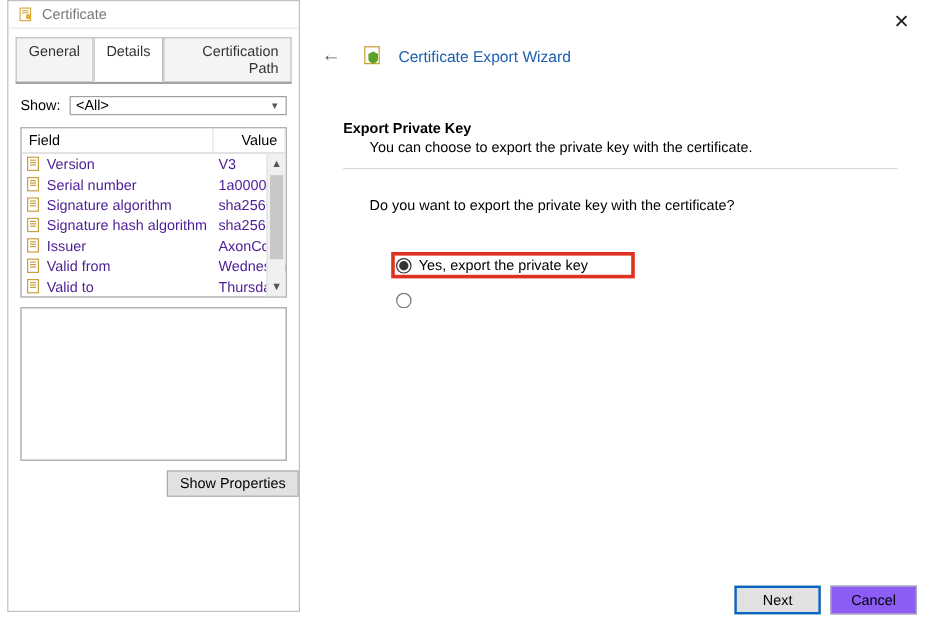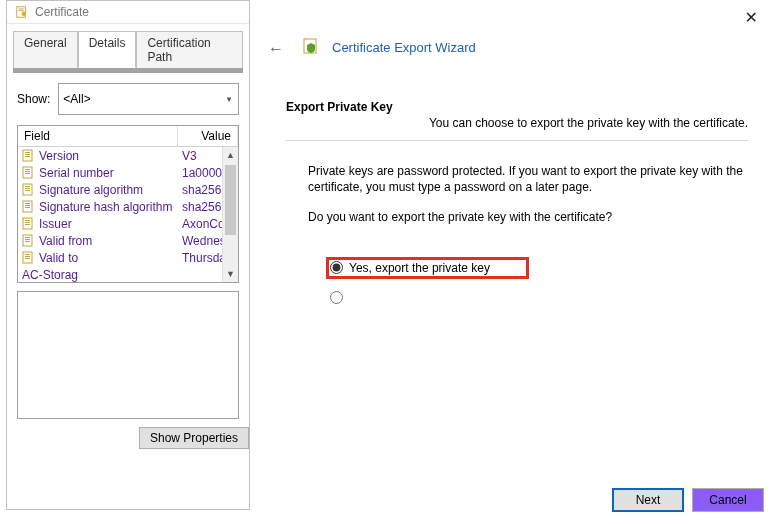--- a/index.html
+++ b/index.html
@@ -32,21 +32,22 @@
     color: #777;
     border-bottom: 1px solid #e8e8e8;
   }
   .cert-icon {
     width: 14px; height: 14px;
     display: inline-block;
   }
   .tabs {
     display: flex;
     margin: 6px 6px 0 6px;
-    border-bottom: 6px solid #a3a3a3;
+    border-bottom: 3px solid #a3a3a3;
+    text-align: right;
   }
   .tab {
     padding: 4px 10px;
     border: 1px solid #c0c0c0;
     border-bottom: none;
     background: #f4f4f4;
     position: relative;
     top: 1px;
     color: #333;
   }
@@ -56,21 +57,21 @@
   }
   .show-row {
     display: flex;
     align-items: center;
     gap: 8px;
     padding: 10px 10px;
   }
   .dropdown {
     flex: 1;
     border: 1px solid #a0a0a0;
-    height: 32px;
+    height: 16px;
     display: flex;
     align-items: center;
     padding: 0 4px;
     background: #fff;
     position: relative;
   }
   .dropdown-arrow {
     position: absolute;
     right: 2px;
     top: 2px;
@@ -78,21 +79,21 @@
     width: 14px;
     display: flex;
     align-items: center;
     justify-content: center;
     color: #555;
     font-size: 9px;
   }
   .listview {
     margin: 0 10px;
     border: 1px solid #a0a0a0;
-    height: 158px;
+    height: 142px;
     overflow: hidden;
     position: relative;
   }
   .lv-header {
     display: flex;
     background: #fff;
     border-bottom: 1px solid #d0d0d0;
     font-weight: 400;
   }
   .lv-col {
@@ -193,21 +194,20 @@
     position:absolute;
     top: 100px; left: 34px; right: 30px;
   }
   .section-title {
     font-weight: 600;
     margin-bottom: 2px;
   }
   .section-sub {
     margin-left: 22px;
     margin-bottom: 10px;
-    text-align: right;
   }
   .hr {
     border-top: 1px solid #d8d8d8;
     margin: 6px 0 22px 0;
   }
   .body-text {
     margin-left: 22px;
     margin-bottom: 14px;
     line-height: 1.35;
   }
@@ -402,21 +402,20 @@
           <path d="M9 6 L13 8 L13 12 Q13 15 9 16 Q5 15 5 12 L5 8 Z" fill="#5aa02a"></path>
         </svg>
     </span>
     <span class="wizard-title">Certificate Export Wizard</span>
   </div>
 
   <div class="wizard-body">
     <div class="section-title">Export Private Key</div>
     <div class="section-sub">You can choose to export the private key with the certificate.</div>
     <div class="hr"></div>
-    <div class="body-text">Private keys are password protected. If you want to export the private key with the certificate, you must type a password on a later page.</div>
     <div class="body-text">Do you want to export the private key with the certificate?</div>
 
     <div class="radio-group">
       <label class="radio-row highlight">
         <input type="radio" name="exp" checked="" style="">
         <span>Yes, export the private key</span>
       </label>
       <label class="radio-row">
         <input type="radio" name="exp" style="">
       </label>

